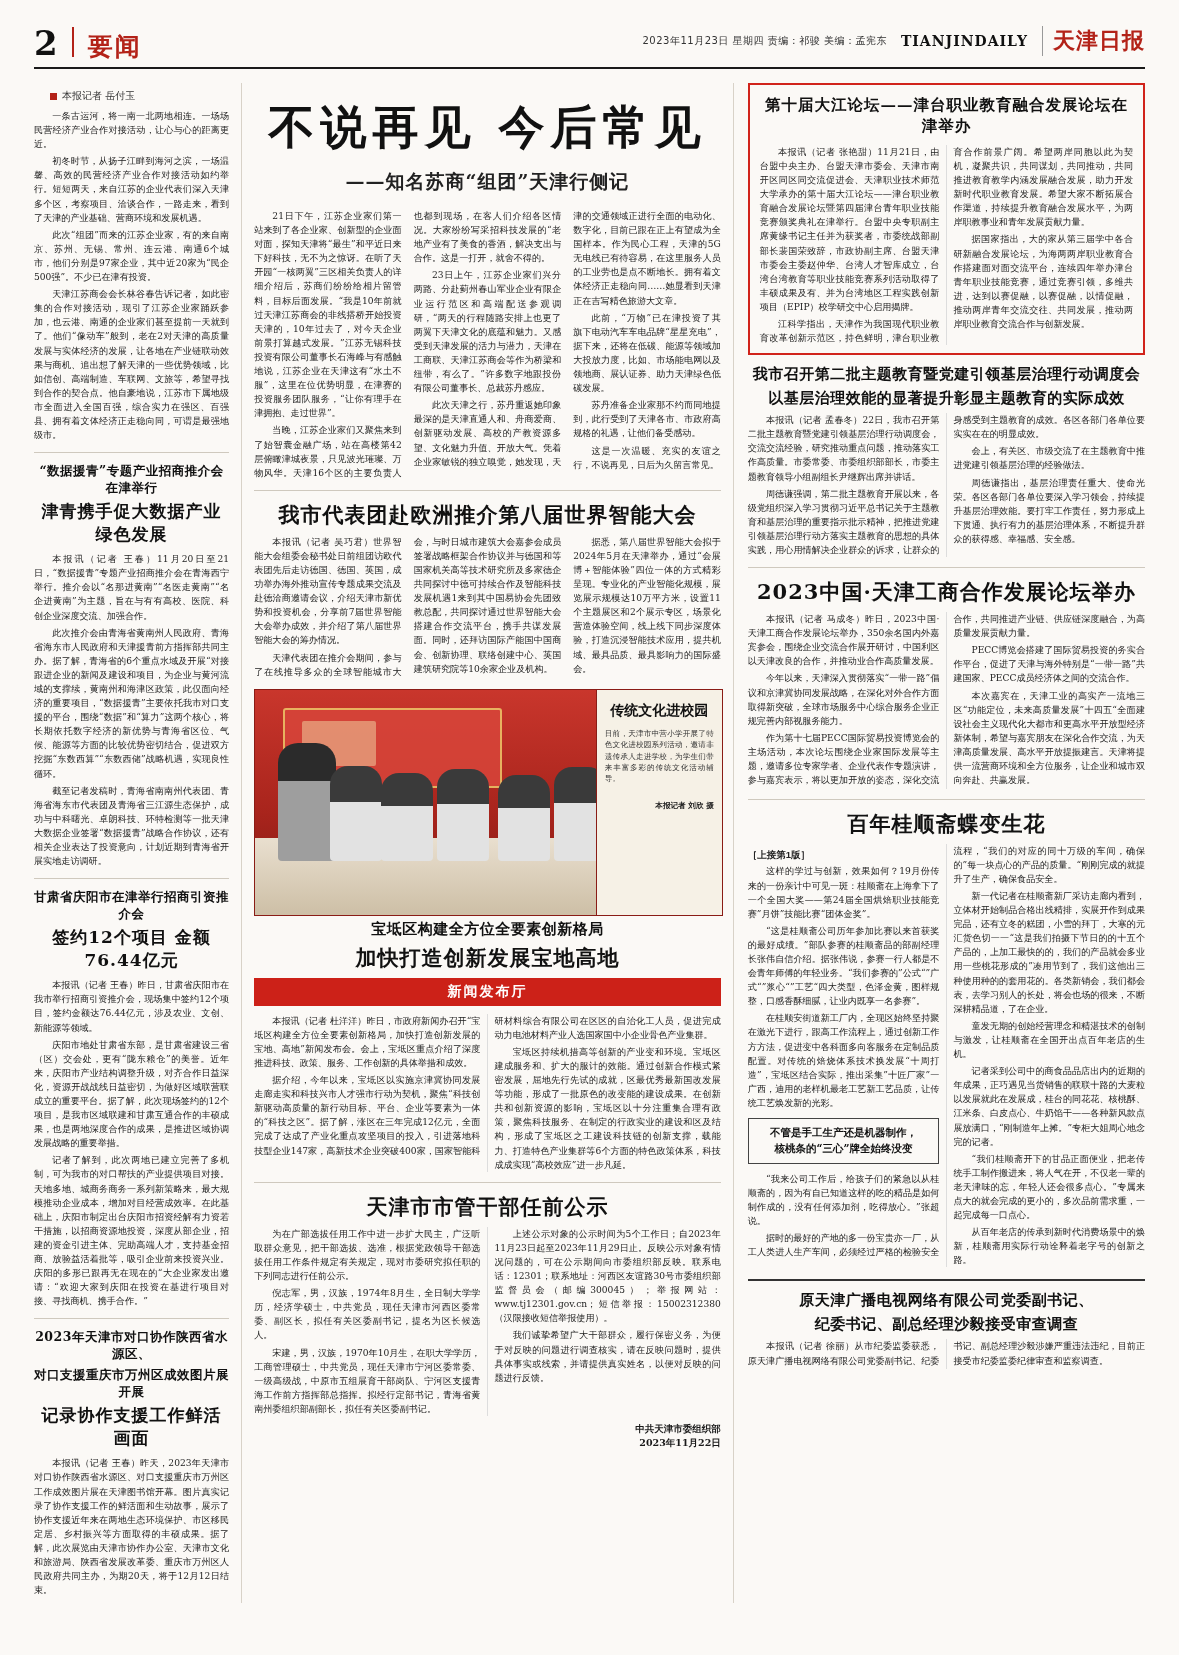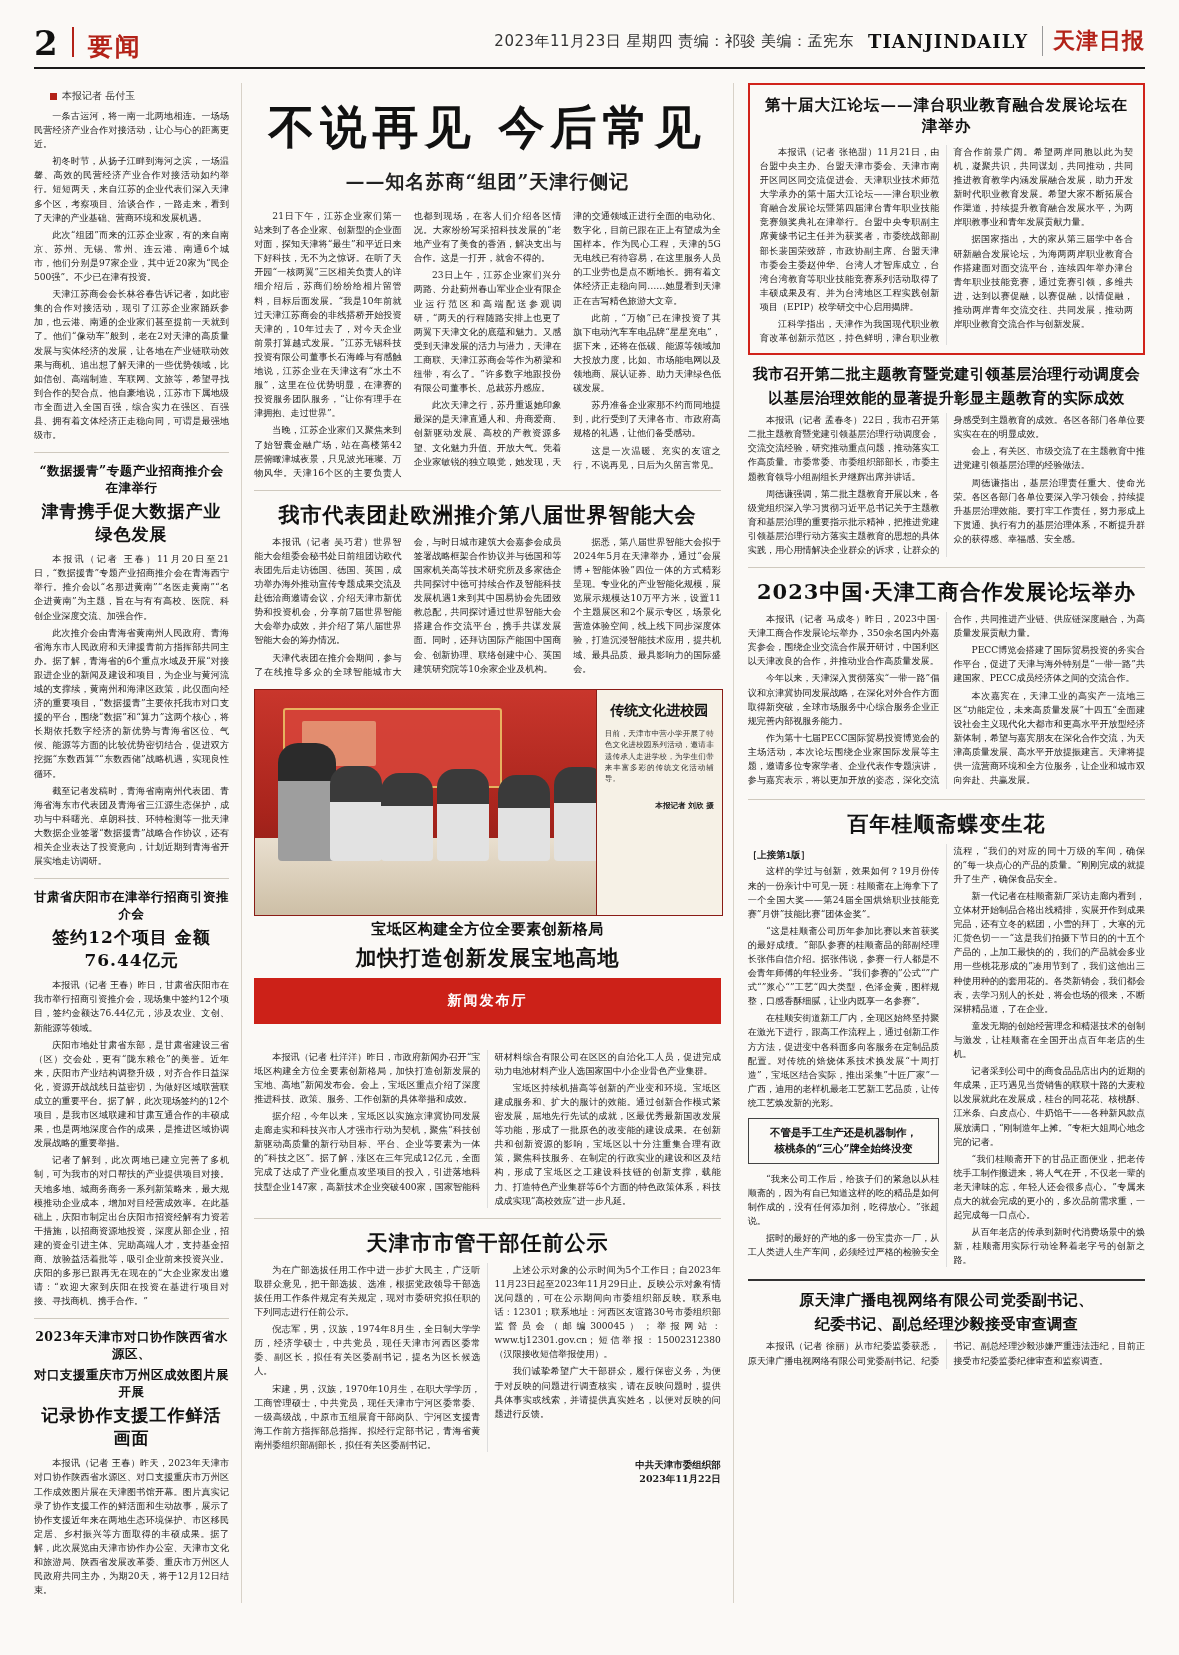--- a/index.html
+++ b/index.html
@@ -28,23 +28,23 @@
   .mh-pageno{
     font-size:34px;font-weight:bold;line-height:.9;color:#111;
     font-family:"DejaVu Serif","Liberation Serif",serif;
   }
   .mh-bar{width:2px;height:30px;background:#b32218;margin:0 4px 2px 4px;}
   .mh-section{
     font-size:25px;font-weight:bold;color:#b32218;letter-spacing:2px;
     font-family:"DejaVu Serif","Liberation Serif",serif;line-height:1;
   }
   .mh-right{display:flex;align-items:center;gap:14px;padding-bottom:3px;}
-  .mh-meta{font-size:15px;color:#333;letter-spacing:.5px;}
+  .mh-meta{font-size:10px;color:#333;letter-spacing:.5px;}
   .mh-brand-en{
-    font-size:18px;font-weight:bold;letter-spacing:1px;color:#111;
+    font-size:14px;font-weight:bold;letter-spacing:1px;color:#111;
     font-family:"DejaVu Serif","Liberation Serif",serif;
     text-align:right;
   }
   .mh-logo{
     display:flex;align-items:center;gap:3px;
     border-left:1px solid #999;padding-left:10px;
   }
   .mh-logo-cn{
     font-size:22px;font-weight:bold;color:#b32218;letter-spacing:1px;
     font-family:"DejaVu Serif","Liberation Serif",serif;
@@ -153,21 +153,21 @@
     font-size:7.6px;line-height:1.5;color:#333;text-align:justify;
     font-family:"DejaVu Serif","Liberation Serif",serif;
   }
   .photo .cap-sig{font-size:7.6px;text-align:right;margin-top:16px;font-weight:bold;}
 
   
   .redbar{
     background:#cc2118;color:#fff;font-weight:bold;
     font-family:"DejaVu Serif","Liberation Serif",serif;
     font-size:14px;letter-spacing:2px;text-align:center;
-    padding:14px 0;margin:6px 0 26px;
+    padding:5px 0;margin:6px 0 8px;
   }
   .graybox{
     border:1px solid #444;padding:6px 8px;margin:8px 0;
     text-align:center;
   }
   .graybox .t{
     font-family:"DejaVu Serif","Liberation Serif",serif;font-weight:bold;
     font-size:10.5px;color:#111;line-height:1.5;
   }
 

